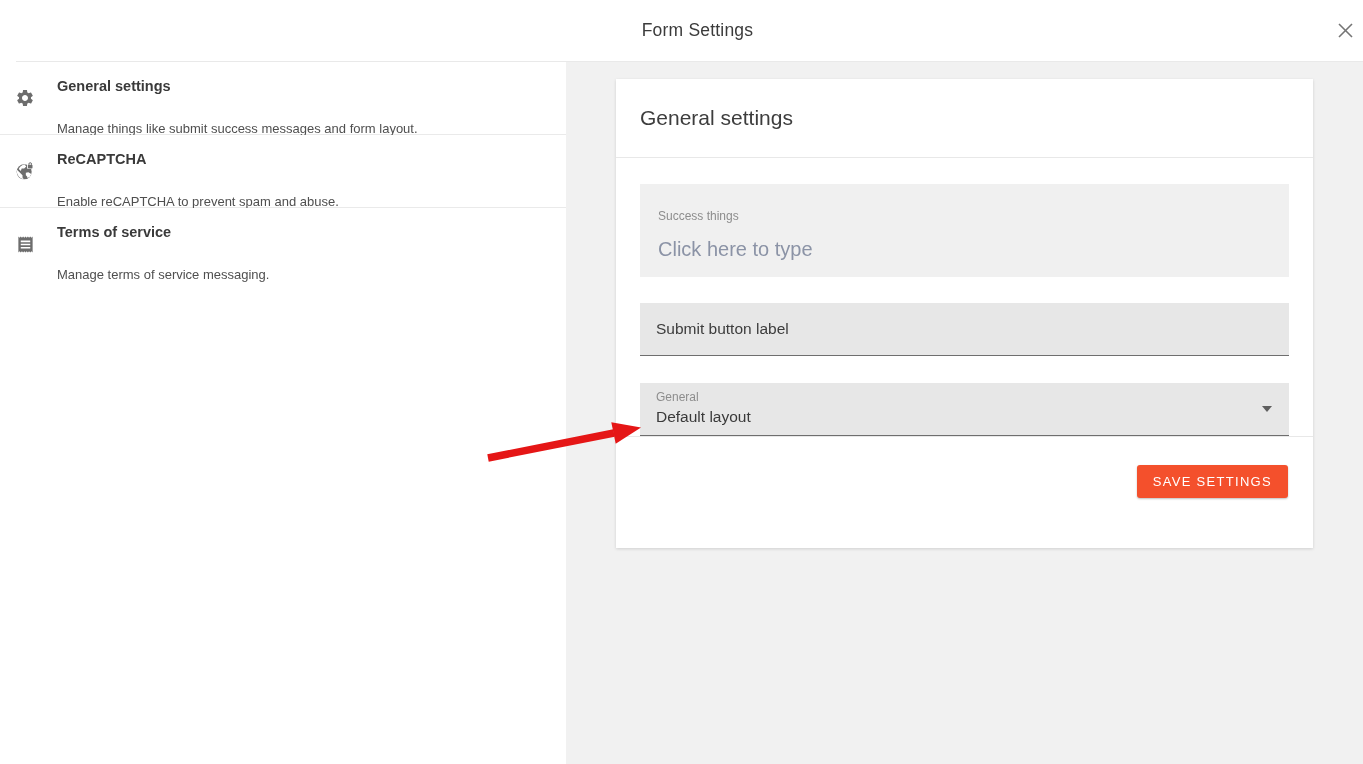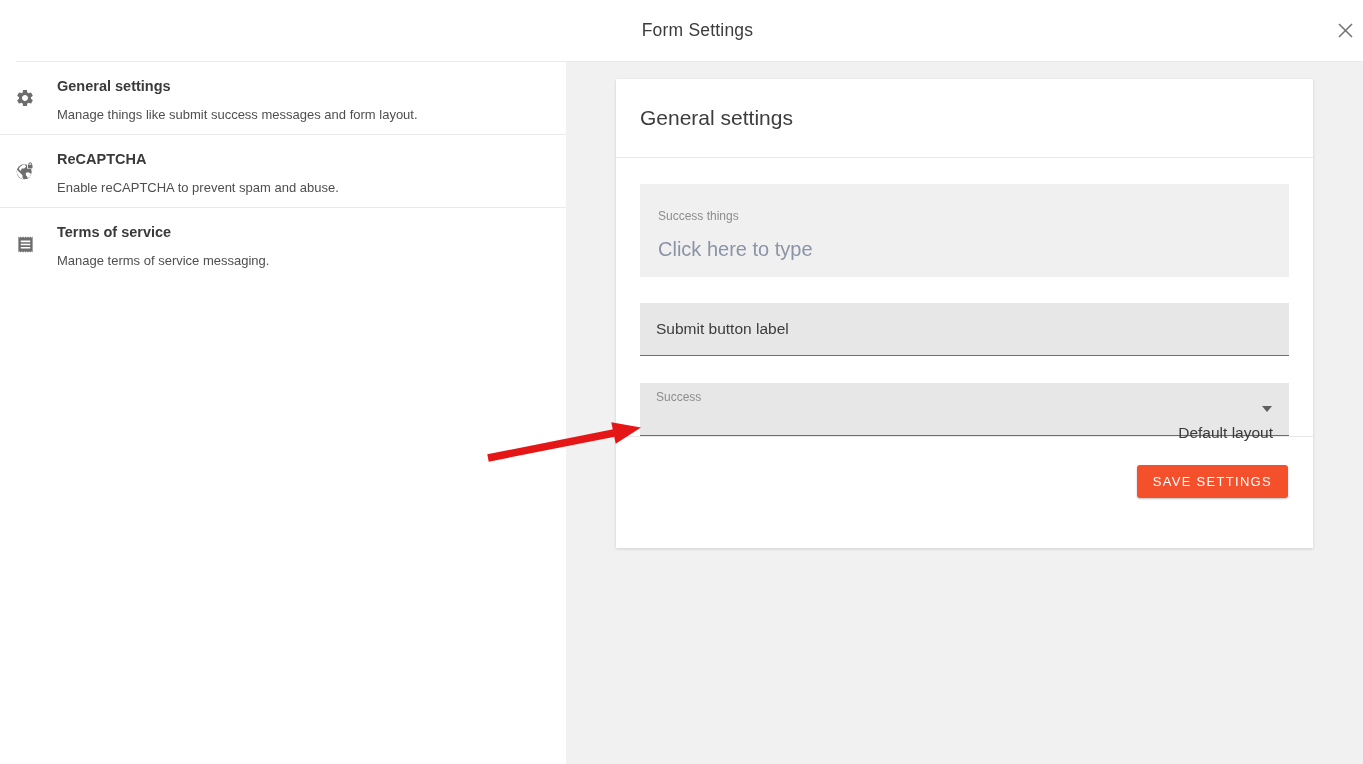--- a/index.html
+++ b/index.html
@@ -34,21 +34,21 @@
   .nav-item {
     position:relative; height:73px; padding:15px 24px 0 57px;
     border-bottom:1px solid #eaeaea; cursor:pointer; background:#fff;
   }
   .nav-item:last-child { border-bottom:none; }
   .nav-icon {
     position:absolute; left:15px; top:50%; transform:translateY(-50%);
     width:20px; height:20px; display:flex; align-items:center; justify-content:center;
   }
   .nav-title { font-size:14.5px; font-weight:bold; color:#3a3a3a; line-height:18px; }
-  .nav-desc  { font-size:13px; color:#4f4f4f; line-height:16px; margin-top:12px; }
+  .nav-desc  { font-size:13px; color:#4f4f4f; line-height:16px; margin-top:26px; }
 
   
   .content-area {
     position:absolute; top:62px; left:566px; right:0; bottom:0;
     background:var(--main-bg, #f1f1f1); z-index:1;
   }
   .settings-card {
     position:absolute; left:50px; top:17px; width:697px; height:469px;
     background:#fff; box-shadow:0 1px 3px rgba(0,0,0,0.14);
   }
@@ -74,21 +74,21 @@
   .field-submit input {
     width:100%; background:transparent; border:none; outline:none;
     font-family:inherit; font-size:15.5px; color:#3c3c3c;
   }
 
   .field-layout {
     margin-top:27px; height:53px; background:var(--field-bg, #e7e7e7);
     border-bottom:1px solid #6e6e6e;
     padding:8px 16px 0; position:relative; cursor:pointer;
   }
-  .layout-value { font-size:15.5px; color:#3a3a3a; margin-top:20px;text-align:right; }
+  .layout-value { font-size:15.5px; color:#3a3a3a; margin-top:4px; }
   .dropdown-arrow {
     position:absolute; right:17px; top:23px;
     width:0; height:0;
     border-left:5px solid transparent; border-right:5px solid transparent;
     border-top:6px solid #5f5f5f;
   }
 
   .card-footer {
     border-top:1px solid #e8e8e8; height:86px;
     display:flex; justify-content:flex-end; align-items:flex-start;
@@ -179,21 +179,21 @@
       <div class="field-success">
         <div class="field-label-sm">Success things</div>
         <div class="field-placeholder">Click here to type</div>
       </div>
 
       <div class="field-submit">
         <input type="text" value="Submit button label" style="">
       </div>
 
       <div class="field-layout">
-        <div class="field-label-sm">Success</div>
+        <div class="field-label-sm">General</div>
         <div class="layout-value">Default layout</div>
         <span class="dropdown-arrow"></span>
       </div>
 
     </div>
 
     <div class="card-footer">
       <button class="save-button">SAVE SETTINGS</button>
     </div>
 

